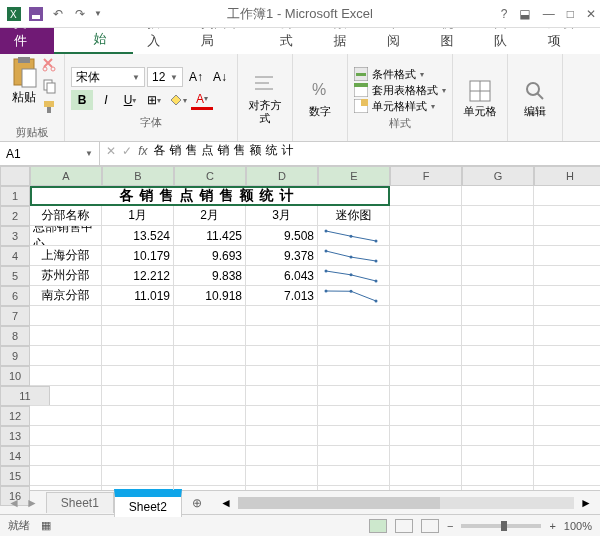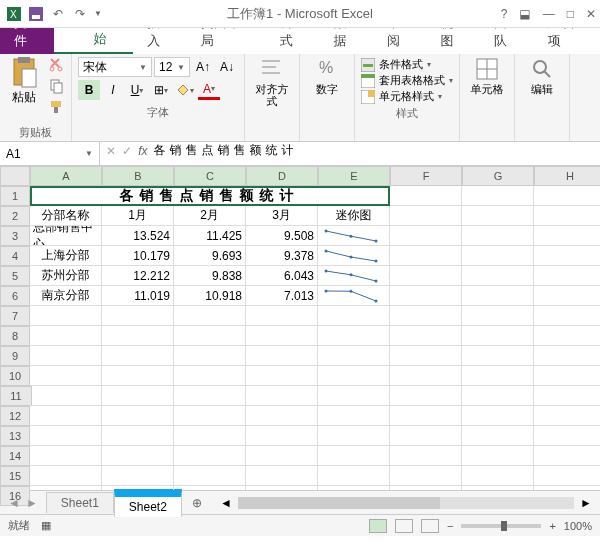--- a/index.html
+++ b/index.html
@@ -11,23 +11,23 @@
 .app-title { position: absolute; left: 50%; transform: translateX(-50%); color: #666; font-size: 13px; }
 .win-controls { position: absolute; right: 4px; display: flex; gap: 12px; align-items: center; color: #666; }
 .win-controls span { cursor: default; }
 
 .ribbon-tabs { display: flex; background: #fff; height: 26px; align-items: end; }
 .tab { padding: 4px 14px; font-size: 13px; color: #444; cursor: default; }
 .tab.file { background: #701a75; color: #fff; }
 .tab.active { color: #217346; border-bottom: 2px solid #217346; padding-left: 40px; }
 
 .ribbon { background: #f5f5f5; height: 88px; display: flex; border-bottom: 1px solid #ccc; }
-.group { border-right: 1px solid #ddd; padding: 3px 6px 1px; display: flex; flex-direction: column; justify-content: flex-start; }
+.group { border-right: 1px solid #ddd; padding: 3px 6px 1px; display: flex; flex-direction: column; justify-content: center; }
 .group-label { text-align: center; font-size: 11px; color: #666; padding-top: 2px; }
-.group-body { display: flex; gap: 7px; align-items: flex-start; flex: 1; }
+.group-body { display: flex; gap: 0; align-items: flex-start; flex: 1; }
 
 .paste-btn { display: flex; flex-direction: column; align-items: center; width: 36px; }
 .paste-icon { width: 28px; height: 32px; }
 .mini-col { display: flex; flex-direction: column; gap: 2px; }
 .mini-icon { width: 16px; height: 16px; }
 
 .font-group .row { display: flex; gap: 2px; align-items: center; margin-bottom: 3px; }
 .font-name { border: 1px solid #ccc; background: #fff; height: 20px; width: 74px; padding: 0 4px; font-size: 12px; display: flex; align-items: center; justify-content: space-between; }
 .font-size { border: 1px solid #ccc; background: #fff; height: 20px; width: 36px; padding: 0 4px; font-size: 12px; display: flex; align-items: center; justify-content: space-between; }
 .font-btn { width: 22px; height: 20px; display: inline-flex; align-items: center; justify-content: center; font-size: 12px; }
@@ -294,21 +294,21 @@
           <div class="cell-header" style="width: 30px;">1</div>
           <div class="cell-header" style="width: 30px;">2</div>
           <div class="cell-header" style="width: 30px;">3</div>
           <div class="cell-header" style="width: 30px;">4</div>
           <div class="cell-header" style="width: 30px;">5</div>
           <div class="cell-header" style="width: 30px;">6</div>
           <div class="cell-header" style="width: 30px;">7</div>
           <div class="cell-header" style="width: 30px;">8</div>
           <div class="cell-header" style="width: 30px;">9</div>
           <div class="cell-header" style="width: 30px;">10</div>
-          <div class="cell-header" style="width: 32px;">11</div>
+          <div class="cell-header" style="width: 50px;">11</div>
           <div class="cell-header" style="width: 30px;">12</div>
           <div class="cell-header" style="width: 30px;">13</div>
           <div class="cell-header" style="width: 30px;">14</div>
           <div class="cell-header" style="width: 30px;">15</div>
           <div class="cell-header" style="width: 30px;">16</div>
         </div>
       <div class="grid">
         <div class="grid-inner" id="gridinner">
           <div class="selection-border" style="top:0;left:0;width:360px;height:20px;"></div>
         <div class="row">

